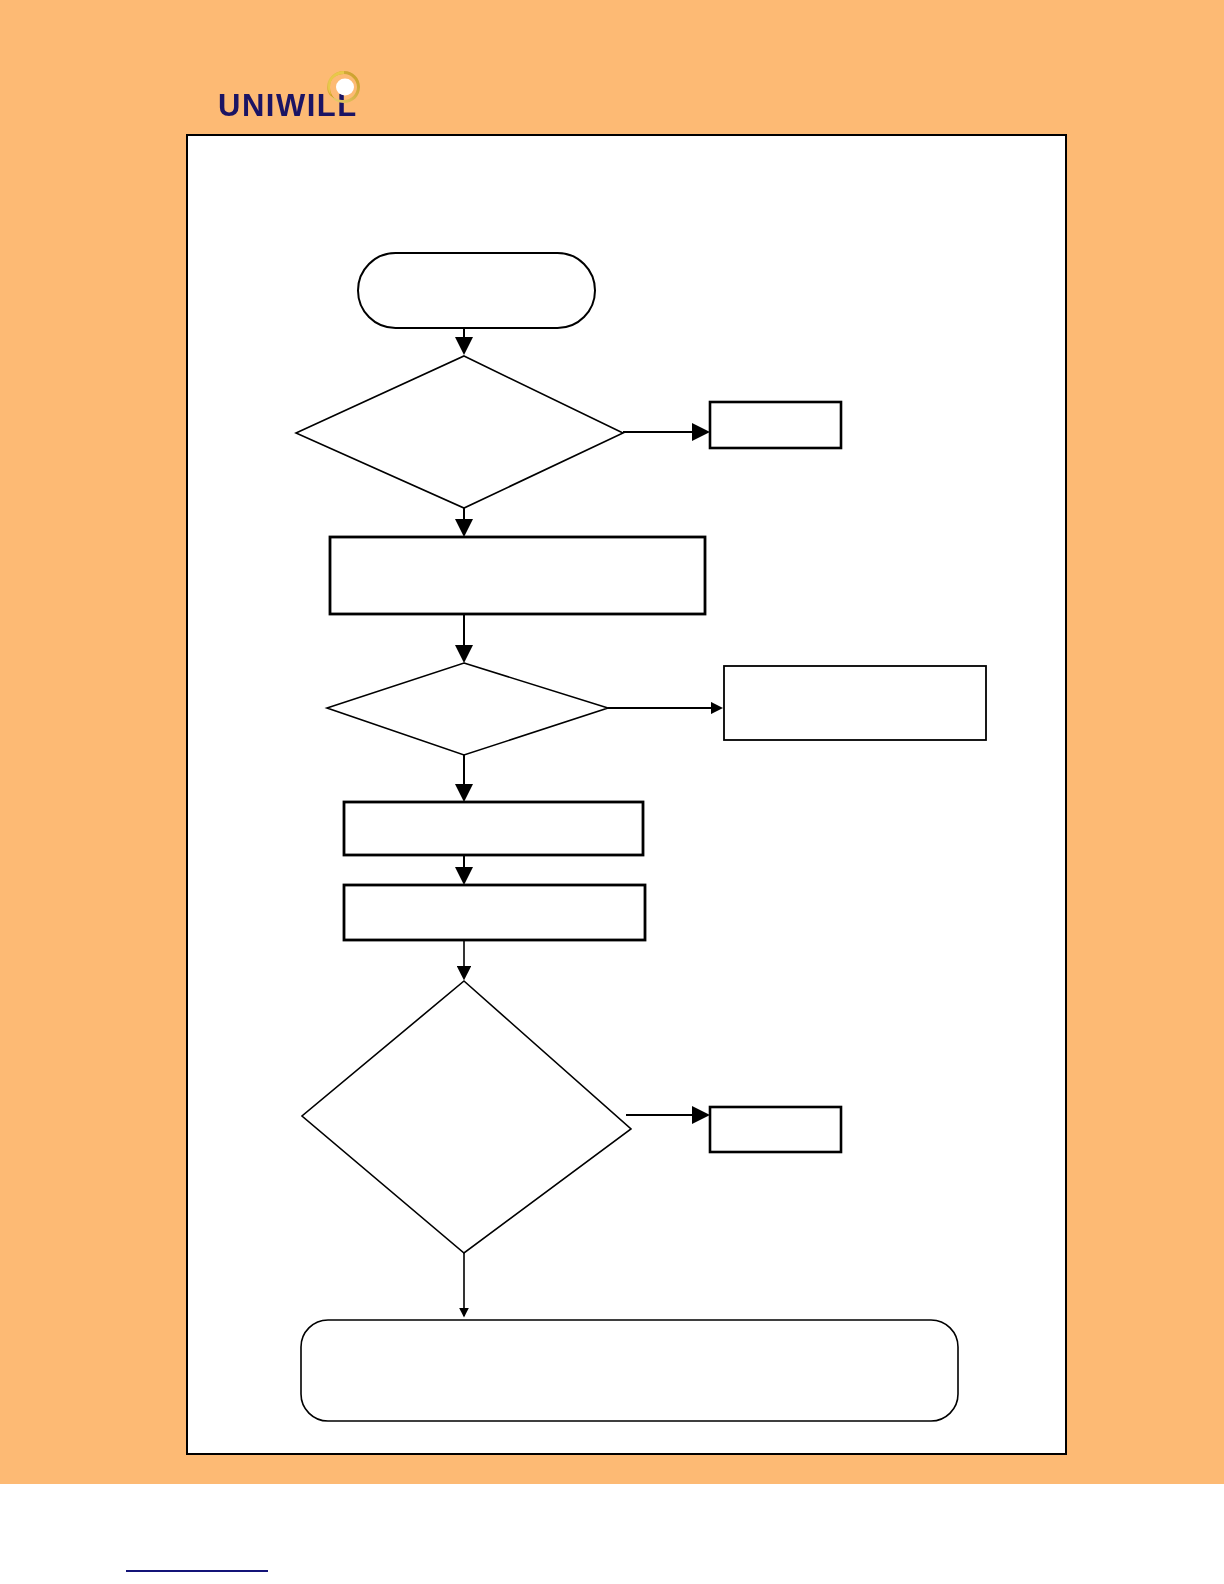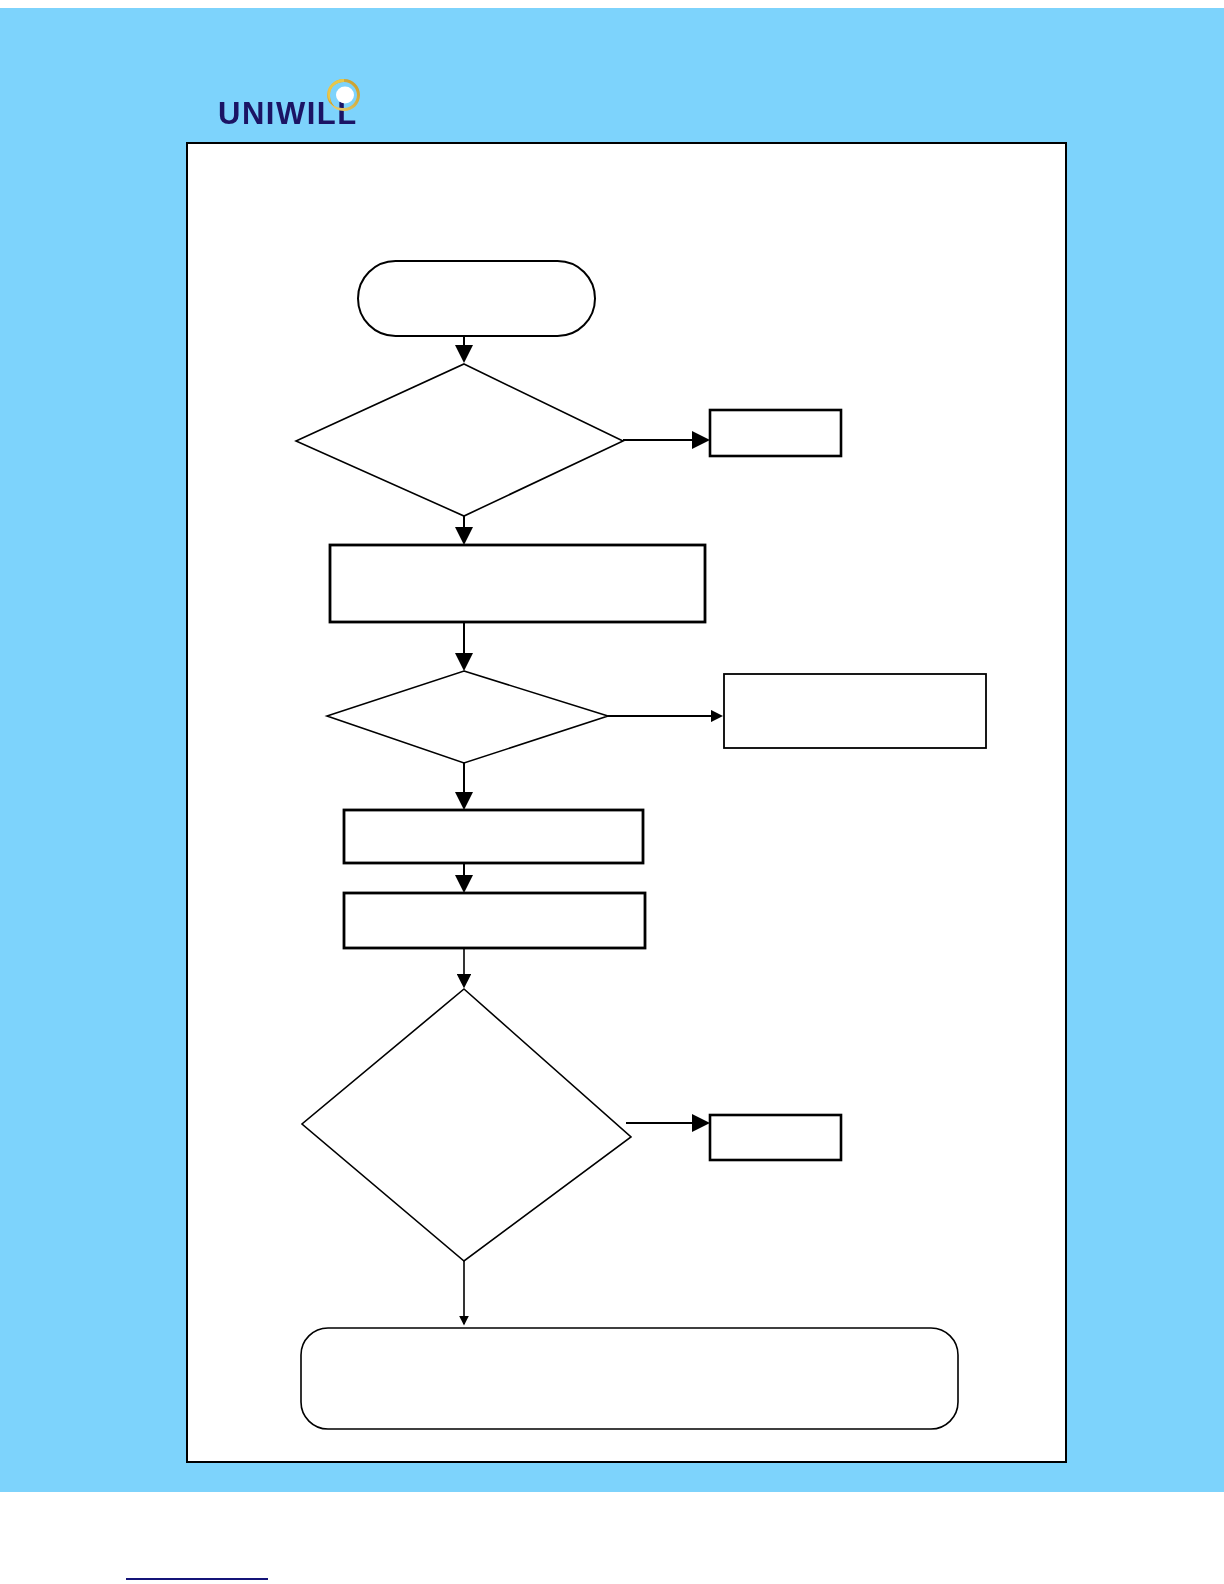--- a/index.html
+++ b/index.html
@@ -9,24 +9,24 @@
   }
   body {
     width: 1224px;
     height: 1584px;
     position: relative;
     font-family: "Liberation Sans", sans-serif;
     overflow: hidden;
   }
   #page {
     position: absolute;
-    left: 0; top: 8px;
+    left: 0; top: 0;
     width: 1224px;
     height: 1484px;
-    background: #7dd3fc;
+    background: #fdba74;
   }
 
   
   #logo {
     position: absolute;
     left: 218px;
     top: 68px;
     width: 180px;
     height: 56px;
   }

